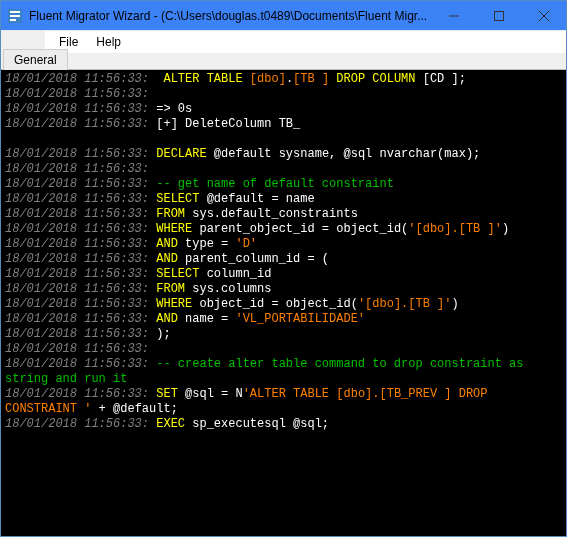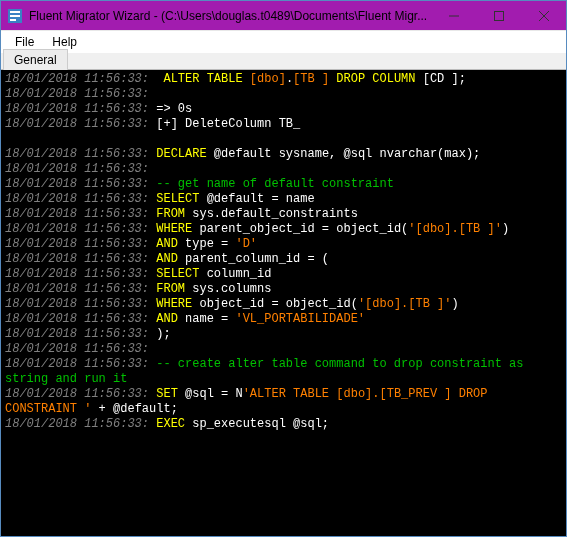--- a/index.html
+++ b/index.html
@@ -8,21 +8,21 @@
     font-family: "Segoe UI", Tahoma, sans-serif;
     font-size: 12px;
     background: #f0f0f0;
     width: 567px;
     height: 537px;
     overflow: hidden;
     border: 1px solid #578bbf;
   }
   .titlebar {
     height: 30px;
-    background: #a21caf;
+    background: #3b82f6;
     display: flex;
     align-items: center;
     padding-left: 6px;
     border-bottom: 1px solid #e8e8e8;
   }
   .title-icon {
     width: 16px; height: 16px;
     margin-right: 6px;
     display:inline-block;
   }
@@ -42,20 +42,21 @@
     justify-content:center;
     color:#555;
   }
   .menubar {
     height: 22px;
     background:#fff;
     display:flex;
     align-items:center;
     padding: 0 6px;
     gap: 2px;
+    margin-left: 44px;
   }
   .menu-item {
     padding: 2px 8px;
     font-size:12px;
     color:#000;
   }
   .tabstrip {
     height: 16px;
     background:#f0f0f0;
     display:flex;

